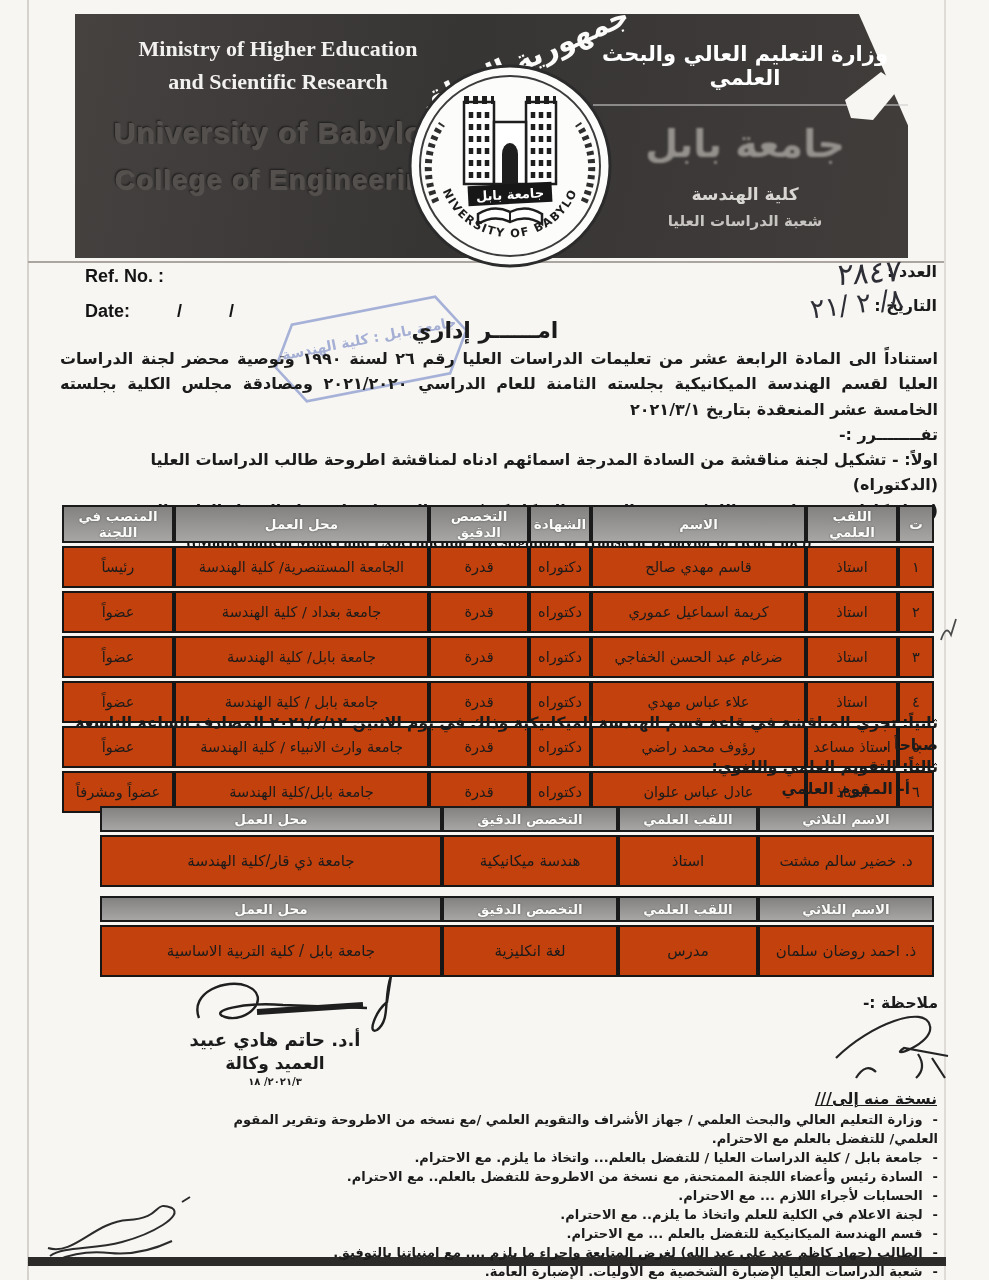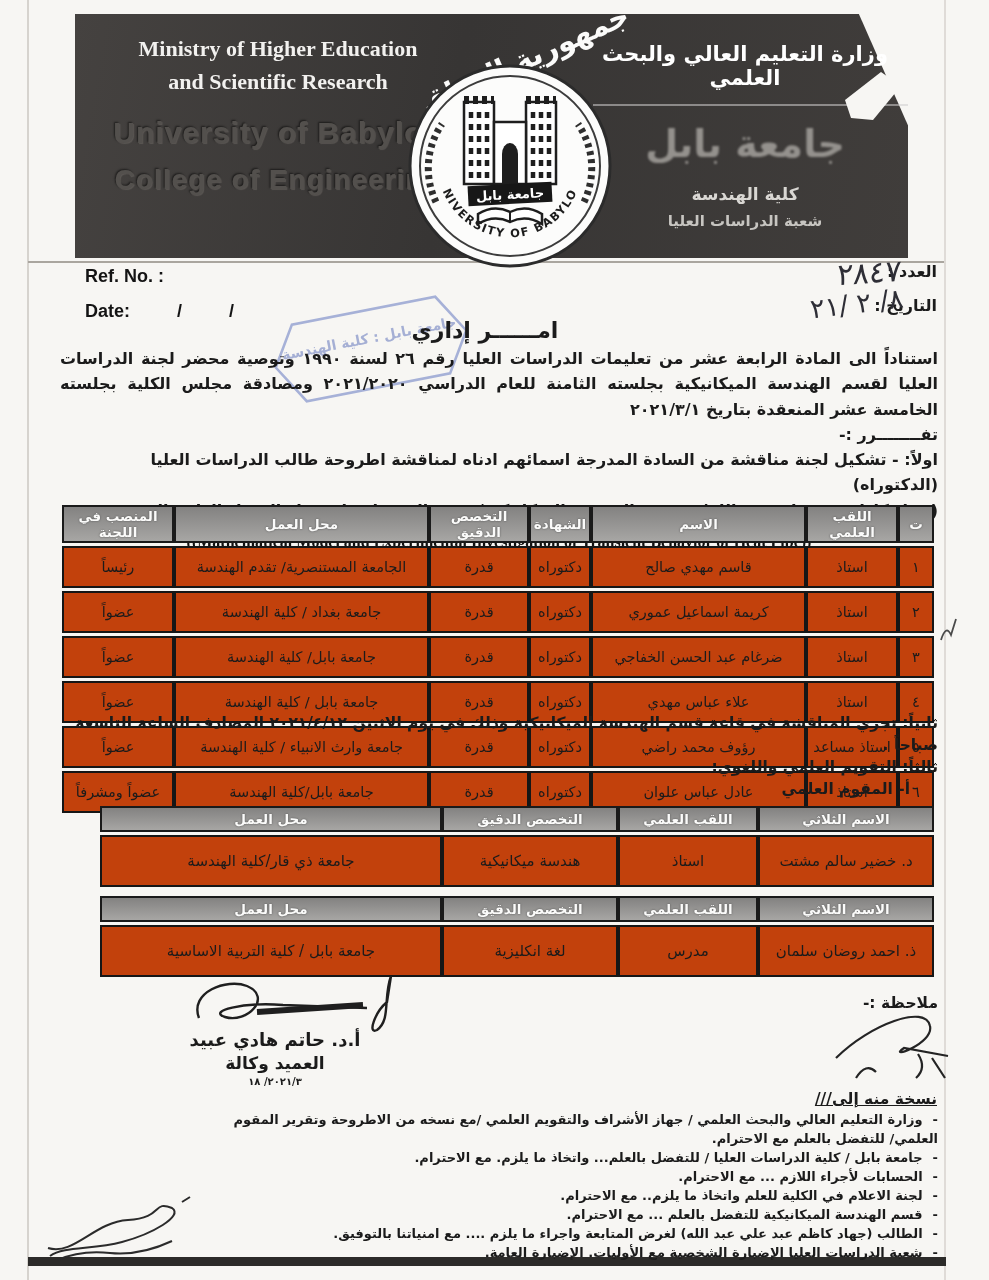--- a/index.html
+++ b/index.html
@@ -211,21 +211,21 @@
         <th>المنصب في اللجنة</th>
       </tr>
     </thead>
     <tbody>
       <tr>
         <td>١</td>
         <td>استاذ</td>
         <td>قاسم مهدي صالح</td>
         <td>دكتوراه</td>
         <td>قدرة</td>
-        <td>الجامعة المستنصرية/ تقدم الهندسة</td>
+        <td>الجامعة المستنصرية/ كلية الهندسة</td>
         <td>رئيساً</td>
       </tr>
       <tr>
         <td>٢</td>
         <td>استاذ</td>
         <td>كريمة اسماعيل عموري</td>
         <td>دكتوراه</td>
         <td>قدرة</td>
         <td>جامعة بغداد / كلية الهندسة</td>
         <td>عضواً</td>
@@ -347,20 +347,21 @@
 
   <svg class="scribble-right" width="130" height="96" viewBox="0 0 130 96">
     <path d="M8,60 C42,26 98,6 102,28 C106,46 58,62 76,50 L120,58" fill="none" stroke="#242424" stroke-width="2.2"></path>
     <path d="M90,56 q9,14 -2,24 M104,60 l13,20 M28,80 q10,-16 20,-6" fill="none" stroke="#242424" stroke-width="2.2"></path>
   </svg>
 
   <div class="dist-head" dir="rtl">نسخة منه إلى///</div>
   <div class="dist" dir="rtl">
     <div class="dist-item"><span class="dash">-</span><span>وزارة التعليم العالي والبحث العلمي / جهاز الأشراف والتقويم العلمي /مع نسخه من الاطروحة وتقرير المقوم العلمي/ للتفضل بالعلم مع الاحترام.</span></div>
     <div class="dist-item"><span class="dash">-</span><span>جامعة بابل / كلية الدراسات العليا / للتفضل بالعلم... واتخاذ ما يلزم. مع الاحترام.</span></div>
+    <div class="dist-item"><span class="dash">-</span><span>السادة رئيس وأعضاء اللجنة الممتحنة, مع نسخة من الاطروحة للتفضل بالعلم.. مع الاحترام.</span></div>
     <div class="dist-item"><span class="dash">-</span><span>الحسابات لأجراء اللازم ... مع الاحترام.</span></div>
     <div class="dist-item"><span class="dash">-</span><span>لجنة الاعلام في الكلية للعلم واتخاذ ما يلزم.. مع الاحترام.</span></div>
     <div class="dist-item"><span class="dash">-</span><span>قسم الهندسة الميكانيكية للتفضل بالعلم ... مع الاحترام.</span></div>
     <div class="dist-item"><span class="dash">-</span><span>الطالب (جهاد كاظم عبد علي عبد الله) لغرض المتابعة واجراء ما يلزم .... مع امنياتنا بالتوفيق.</span></div>
     <div class="dist-item"><span class="dash">-</span><span>شعبة الدراسات العليا الإضبارة الشخصية مع الأوليات. الإضبارة العامة.</span></div>
   </div>
 
   <svg class="sig-bottom" width="210" height="82" viewBox="0 0 210 82">
     <path d="M16,56 C42,64 62,30 96,28 C132,26 120,8 140,16 C152,24 120,42 90,50 C60,58 32,54 18,64" fill="none" stroke="#2b2b2b" stroke-width="2"></path>
     <path d="M26,68 q22,-10 52,-7 t62,-12 M150,10 l8,-5" fill="none" stroke="#2b2b2b" stroke-width="2"></path>

